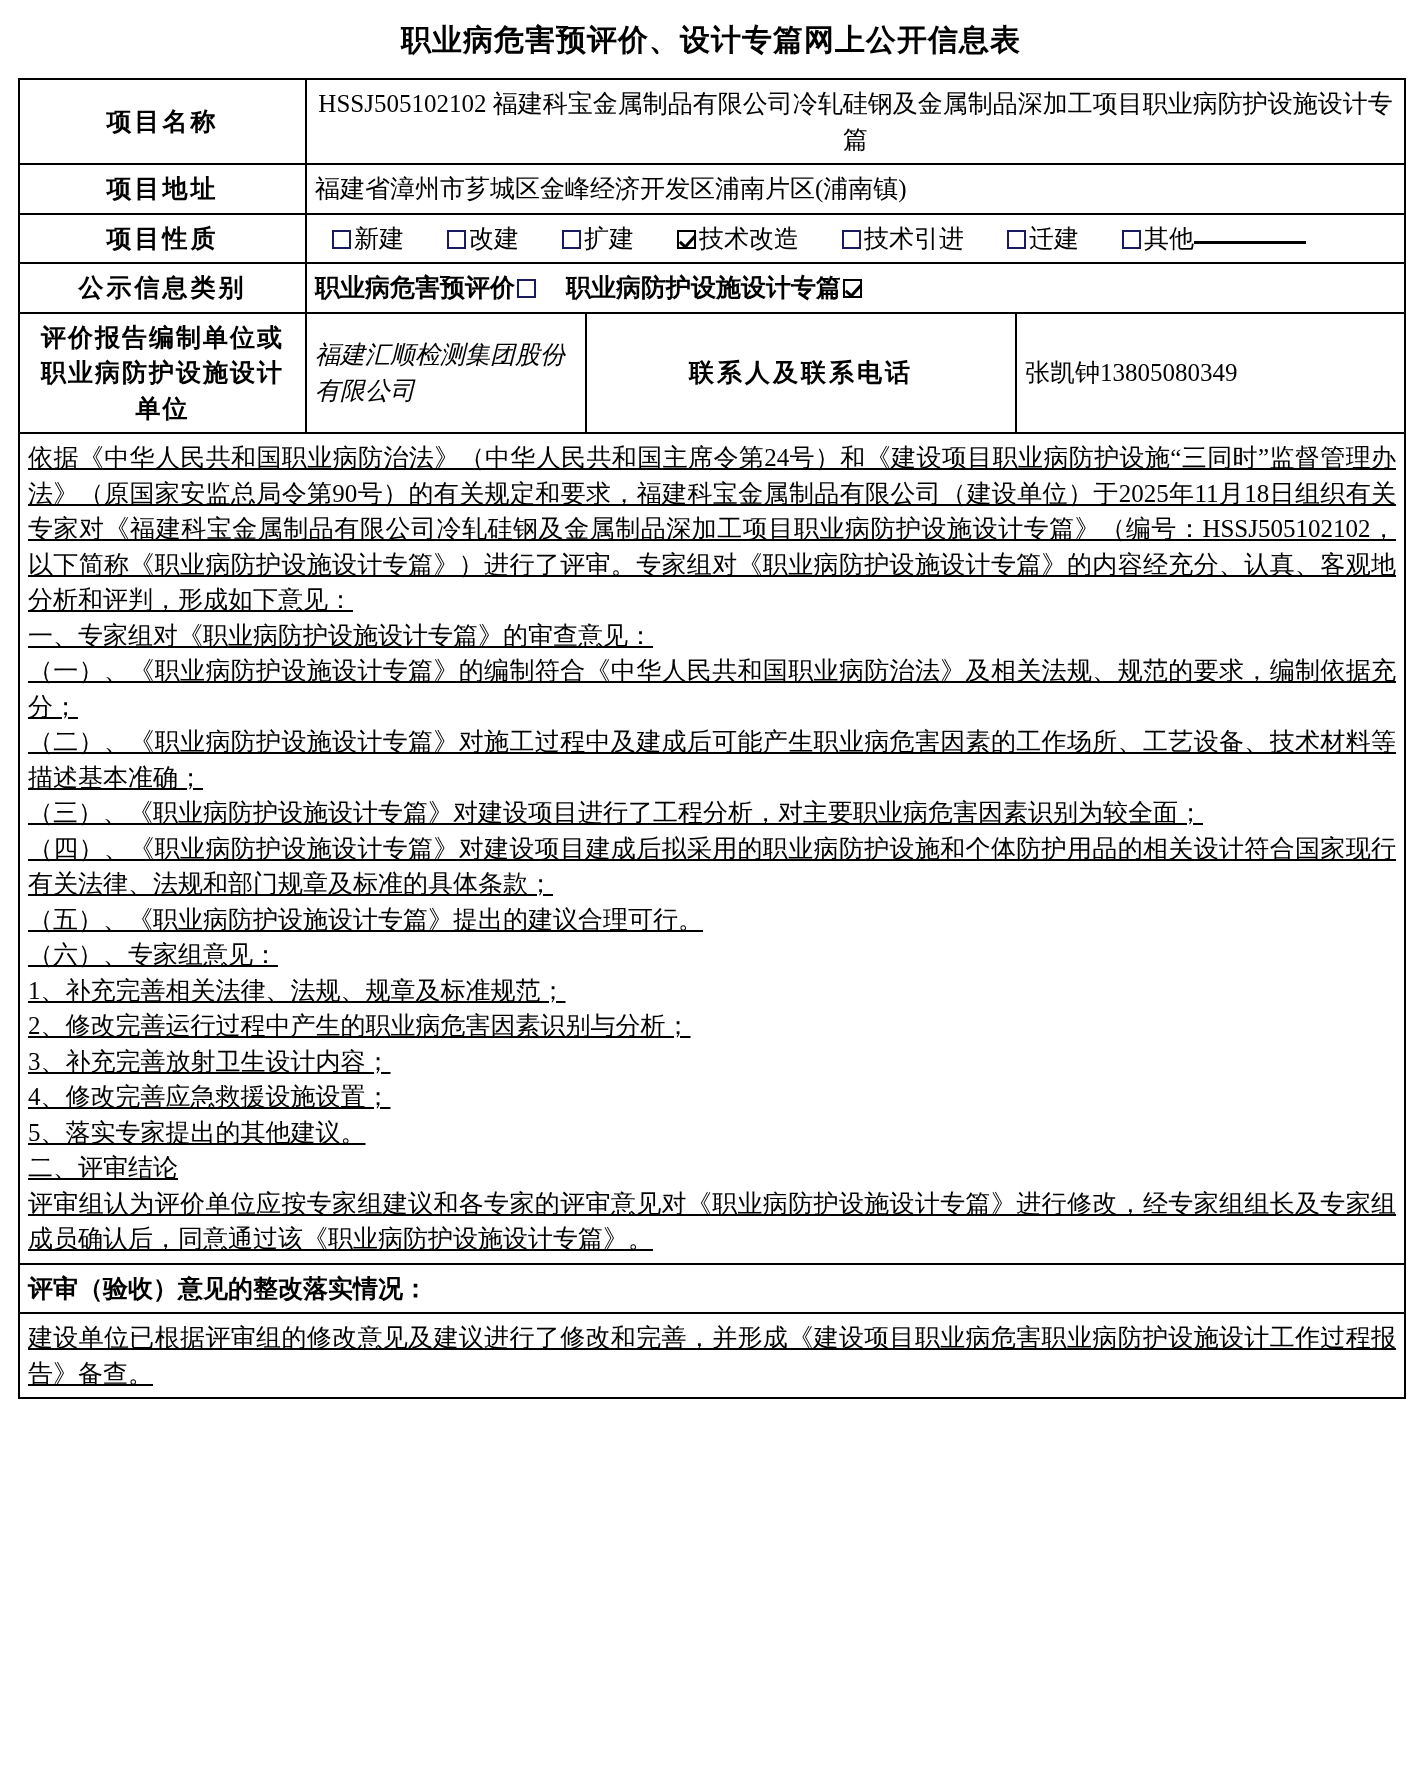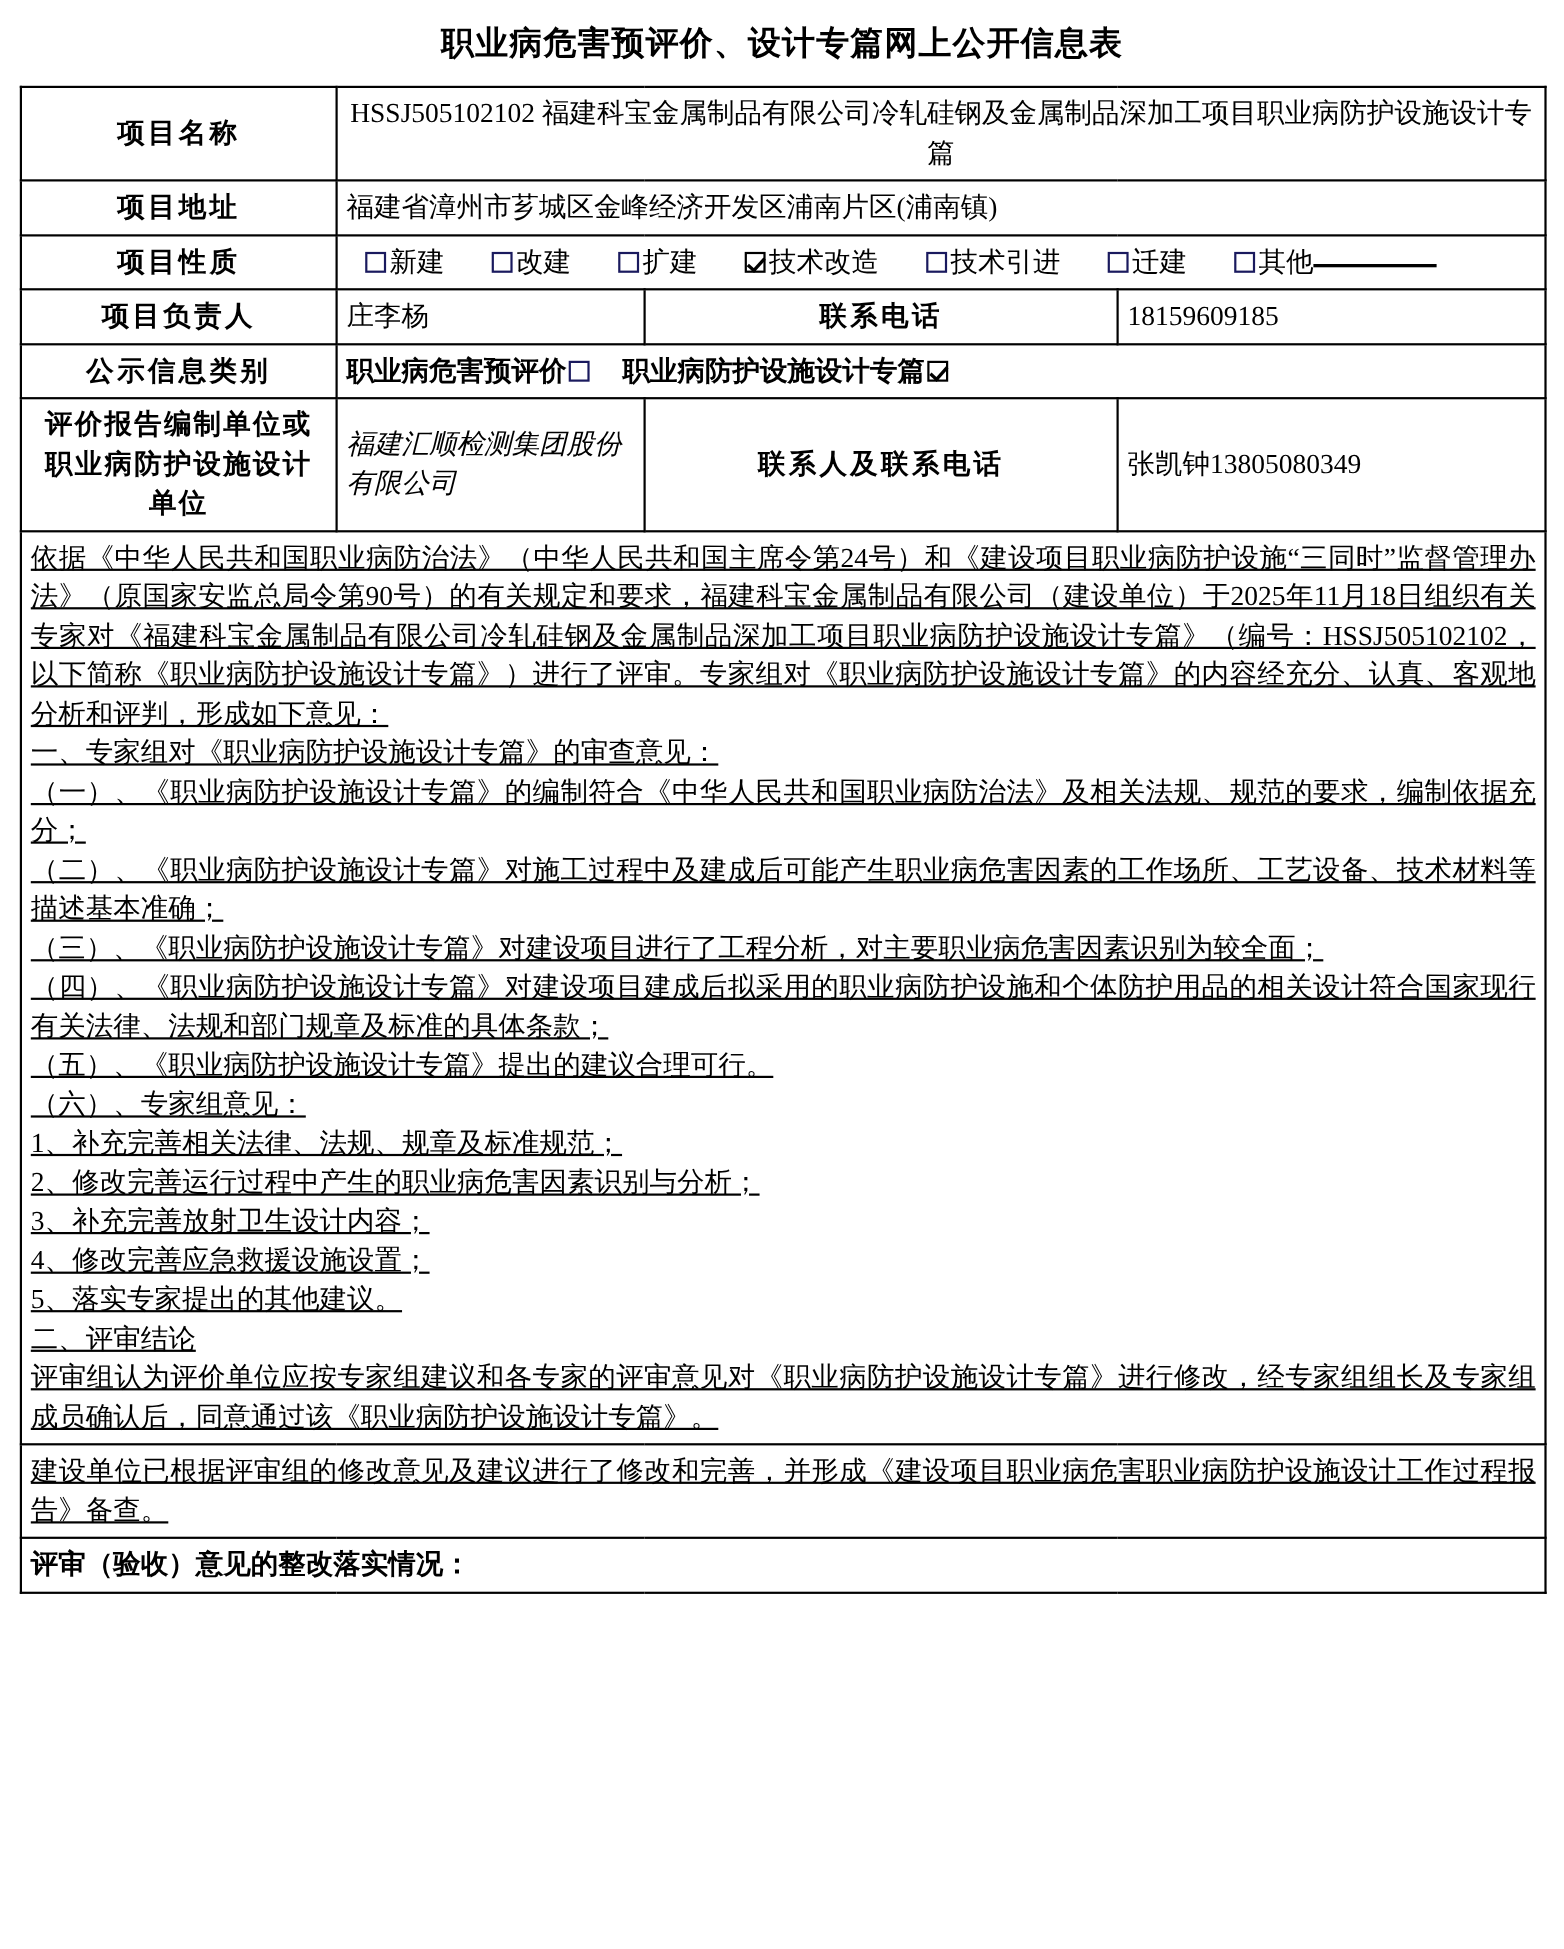--- a/index.html
+++ b/index.html
@@ -173,26 +173,20 @@
         <td class="val-center" colspan="3">福建省漳州市芗城区金峰经济开发区浦南片区(浦南镇)</td>
       </tr>
 
       <tr>
         <td class="lbl">项目性质</td>
         <td class="nature-row" colspan="3">
           <span class="cb-item"><span class="box"></span><span>新建</span></span><span class="cb-item"><span class="box"></span><span>改建</span></span><span class="cb-item"><span class="box"></span><span>扩建</span></span><span class="cb-item"><span class="box checked"></span><span>技术改造</span></span><span class="cb-item"><span class="box"></span><span>技术引进</span></span><span class="cb-item"><span class="box"></span><span>迁建</span></span><span class="cb-item"><span class="box"></span><span>其他</span><span class="blank-line"></span></span>
         </td>
       </tr>
 
-      <tr>
-        <td class="lbl">项目负责人</td>
-        <td class="val-center">庄李杨</td>
-        <td class="lbl">联系电话</td>
-        <td class="val-center">18159609185</td>
-      </tr>
 
       <tr>
         <td class="lbl">公示信息类别</td>
         <td class="cat-row" colspan="3">
           <span class="cat-item"><span>职业病危害预评价</span><span class="box"></span></span><span class="cat-item"><span>职业病防护设施设计专篇</span><span class="box checked"></span></span>
         </td>
       </tr>
 
       <tr>
         <td class="lbl-wrap">评价报告编制单位或职业病防护设施设计单位</td>
@@ -216,22 +210,22 @@
           <p>2、修改完善运行过程中产生的职业病危害因素识别与分析；</p>
           <p>3、补充完善放射卫生设计内容；</p>
           <p>4、修改完善应急救援设施设置；</p>
           <p>5、落实专家提出的其他建议。</p>
           <p>二、评审结论</p>
           <p>评审组认为评价单位应按专家组建议和各专家的评审意见对《职业病防护设施设计专篇》进行修改，经专家组组长及专家组成员确认后，同意通过该《职业病防护设施设计专篇》。</p>
         </td>
       </tr>
 
       <tr>
+        <td class="section-head" colspan="4">评审（验收）意见的整改落实情况：</td>
+      </tr>
+
+      <tr>
         <td class="body-text" colspan="4">建设单位已根据评审组的修改意见及建议进行了修改和完善，并形成《建设项目职业病危害职业病防护设施设计工作过程报告》备查。</td>
-      </tr>
-
-      <tr>
-        <td class="section-head" colspan="4">评审（验收）意见的整改落实情况：</td>
       </tr>
 
     </tbody>
   </table>
 </div>
 
 </body></html>

